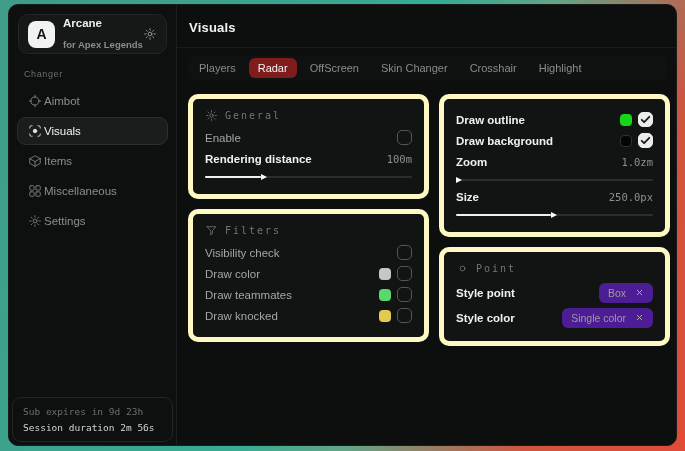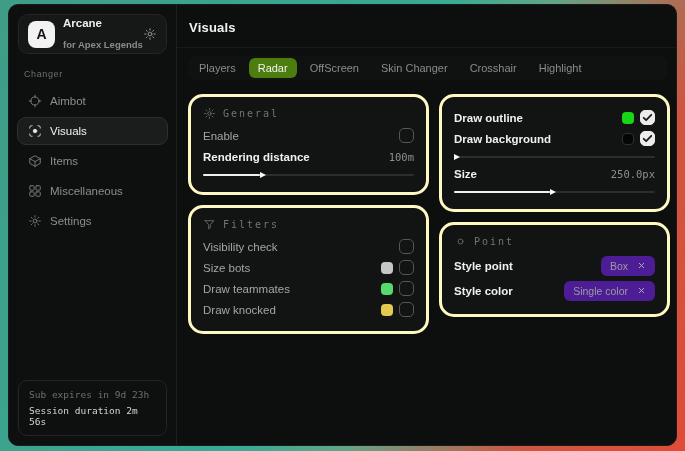--- a/index.html
+++ b/index.html
@@ -24,48 +24,48 @@
     width:27px; height:27px; background:#f2f2f2; color:#141414; border-radius:8px;
     display:flex; align-items:center; justify-content:center; font-weight:bold; font-size:14px; flex:0 0 auto;
   }
   .brand-text { line-height:1.15; min-width:0; }
   .brand-title { font-size:11.5px; font-weight:bold; color:#ededed; }
   .brand-sub { font-size:9.5px; color:#8b8b8b; margin-top:9px; white-space:nowrap;font-weight:bold; }
   .brand-gear { margin-left:auto; width:14px; height:14px; color:#9a9a9a; flex:0 0 auto; }
   .category-label { margin:9px 15px 3px 15px; font-size:9px; color:#6e6e6e; letter-spacing:.6px; }
   .nav { padding:5px 8px; display:flex; flex-direction:column; gap:2px; }
   .nav-item {
-    display:flex; align-items:center; gap:8px; padding:6px 10px; border-radius:9px;
+    display:flex; align-items:center; gap:2px; padding:6px 10px; border-radius:9px;
     color:#8d8d8d; font-size:11.5px; border:1px solid transparent; cursor:default;
   }
   .nav-item .icon { width:14px; height:14px; color:#7c7c7c; }
   .nav-item.active { background:#1b1c1c; border-color:#2d2e2e; color:#f2f2f2; }
   .nav-item.active .icon { color:#e4e4e4; }
   .footer-card {
-    margin:9px; margin-top:auto; border:1px solid #242525; border-radius:9px;
+    margin:3px; margin-top:auto; border:1px solid #242525; border-radius:9px;
     padding:8px 10px; font-family:"DejaVu Sans Mono", monospace;
   }
   .footer-line1 { font-size:9.5px; color:#6f6f6f; }
   .footer-line2 { font-size:9.5px; color:#d4d4d4; margin-top:5px; }
   
   .main { flex:1; display:flex; flex-direction:column; min-width:0; }
   .main-header { padding:15px 16px 12px 12px; border-bottom:1px solid #191a1a; }
   .page-title { font-size:13px; font-weight:bold; color:#f1f1f1; letter-spacing:.2px; }
   .tabs {
     display:flex; gap:4px; align-items:flex-start; margin:8px 9px 0 11px;
     background:#101111; border-radius:7px; padding:2px;
   }
   .tab { padding:4px 9px; font-size:11px; color:#8b8b8b; border-radius:6px; white-space:nowrap; cursor:default; }
-  .tab.active { background:#4d7c0f; color:#f3f3f3; }
+  .tab.active { background:#7f1d1d; color:#f3f3f3; }
   .content {
     display:grid; grid-template-columns:241px 231px; gap:10px;
     padding:14px 8px 12px 11px; align-content:start;
   }
   .col { display:flex; flex-direction:column; gap:10px; min-width:0; }
-  .card { background:#121313; border:3px solid #fef9c3; border-radius:15px; padding:10px 12px 11px 12px; }
+  .card { background:#121313; border:5px solid #fef9c3; border-radius:10px; padding:10px 12px 11px 12px; }
   .card-header {
     display:flex; align-items:center; gap:7px; color:#747474;
     font-family:"DejaVu Sans Mono", monospace; font-size:10px; letter-spacing:2px;
     margin-bottom:5px;
   }
   .card-header .icon { width:13px; height:13px; color:#6f6f6f; letter-spacing:0; }
   .row { display:flex; align-items:center; justify-content:space-between; min-height:21px; gap:8px; }
   .row.tall { min-height:25px; }
   .row-label { font-size:11.5px; color:#a5a5a5; white-space:nowrap; }
   .row-label.strong { color:#f0f0f0; font-weight:bold; }
@@ -219,21 +219,21 @@
                   <path d="M4 5h16l-6.5 7.5V18l-3 2v-7.5L4 5z"></path>
                 </svg>
             </span>
             <span>Filters</span>
           </div>
           <div class="row">
             <span class="row-label">Visibility check</span>
             <span class="checkbox"></span>
           </div>
           <div class="row">
-            <span class="row-label">Size bots</span>
+            <span class="row-label">Draw color</span>
             <span class="row-controls">
               <span class="swatch" style="background: rgb(198, 198, 198);"></span>
               <span class="checkbox"></span>
             </span>
           </div>
           <div class="row">
             <span class="row-label">Draw teammates</span>
             <span class="row-controls">
               <span class="swatch" style="background: rgb(87, 217, 109);"></span>
               <span class="checkbox"></span>
@@ -266,20 +266,24 @@
           <div class="row">
             <span class="row-label strong">Draw background</span>
             <span class="row-controls">
               <span class="swatch dark-border" style="background: rgb(5, 5, 5);"></span>
               <span class="checkbox checked">
                 <svg class="stroked" viewBox="0 0 24 24" style="stroke-width:3.2">
                     <path d="M5 12.5l4.5 4.5L19 7"></path>
                   </svg>
               </span>
             </span>
+          </div>
+          <div class="row">
+            <span class="row-label strong">Zoom</span>
+            <span class="row-value">1.0zm</span>
           </div>
           <div class="slider">
             <div class="slider-fill" style="width: 0%;">
               <span class="slider-thumb"></span>
             </div>
           </div>
           <div class="row">
             <span class="row-label strong">Size</span>
             <span class="row-value">250.0px</span>
           </div>

